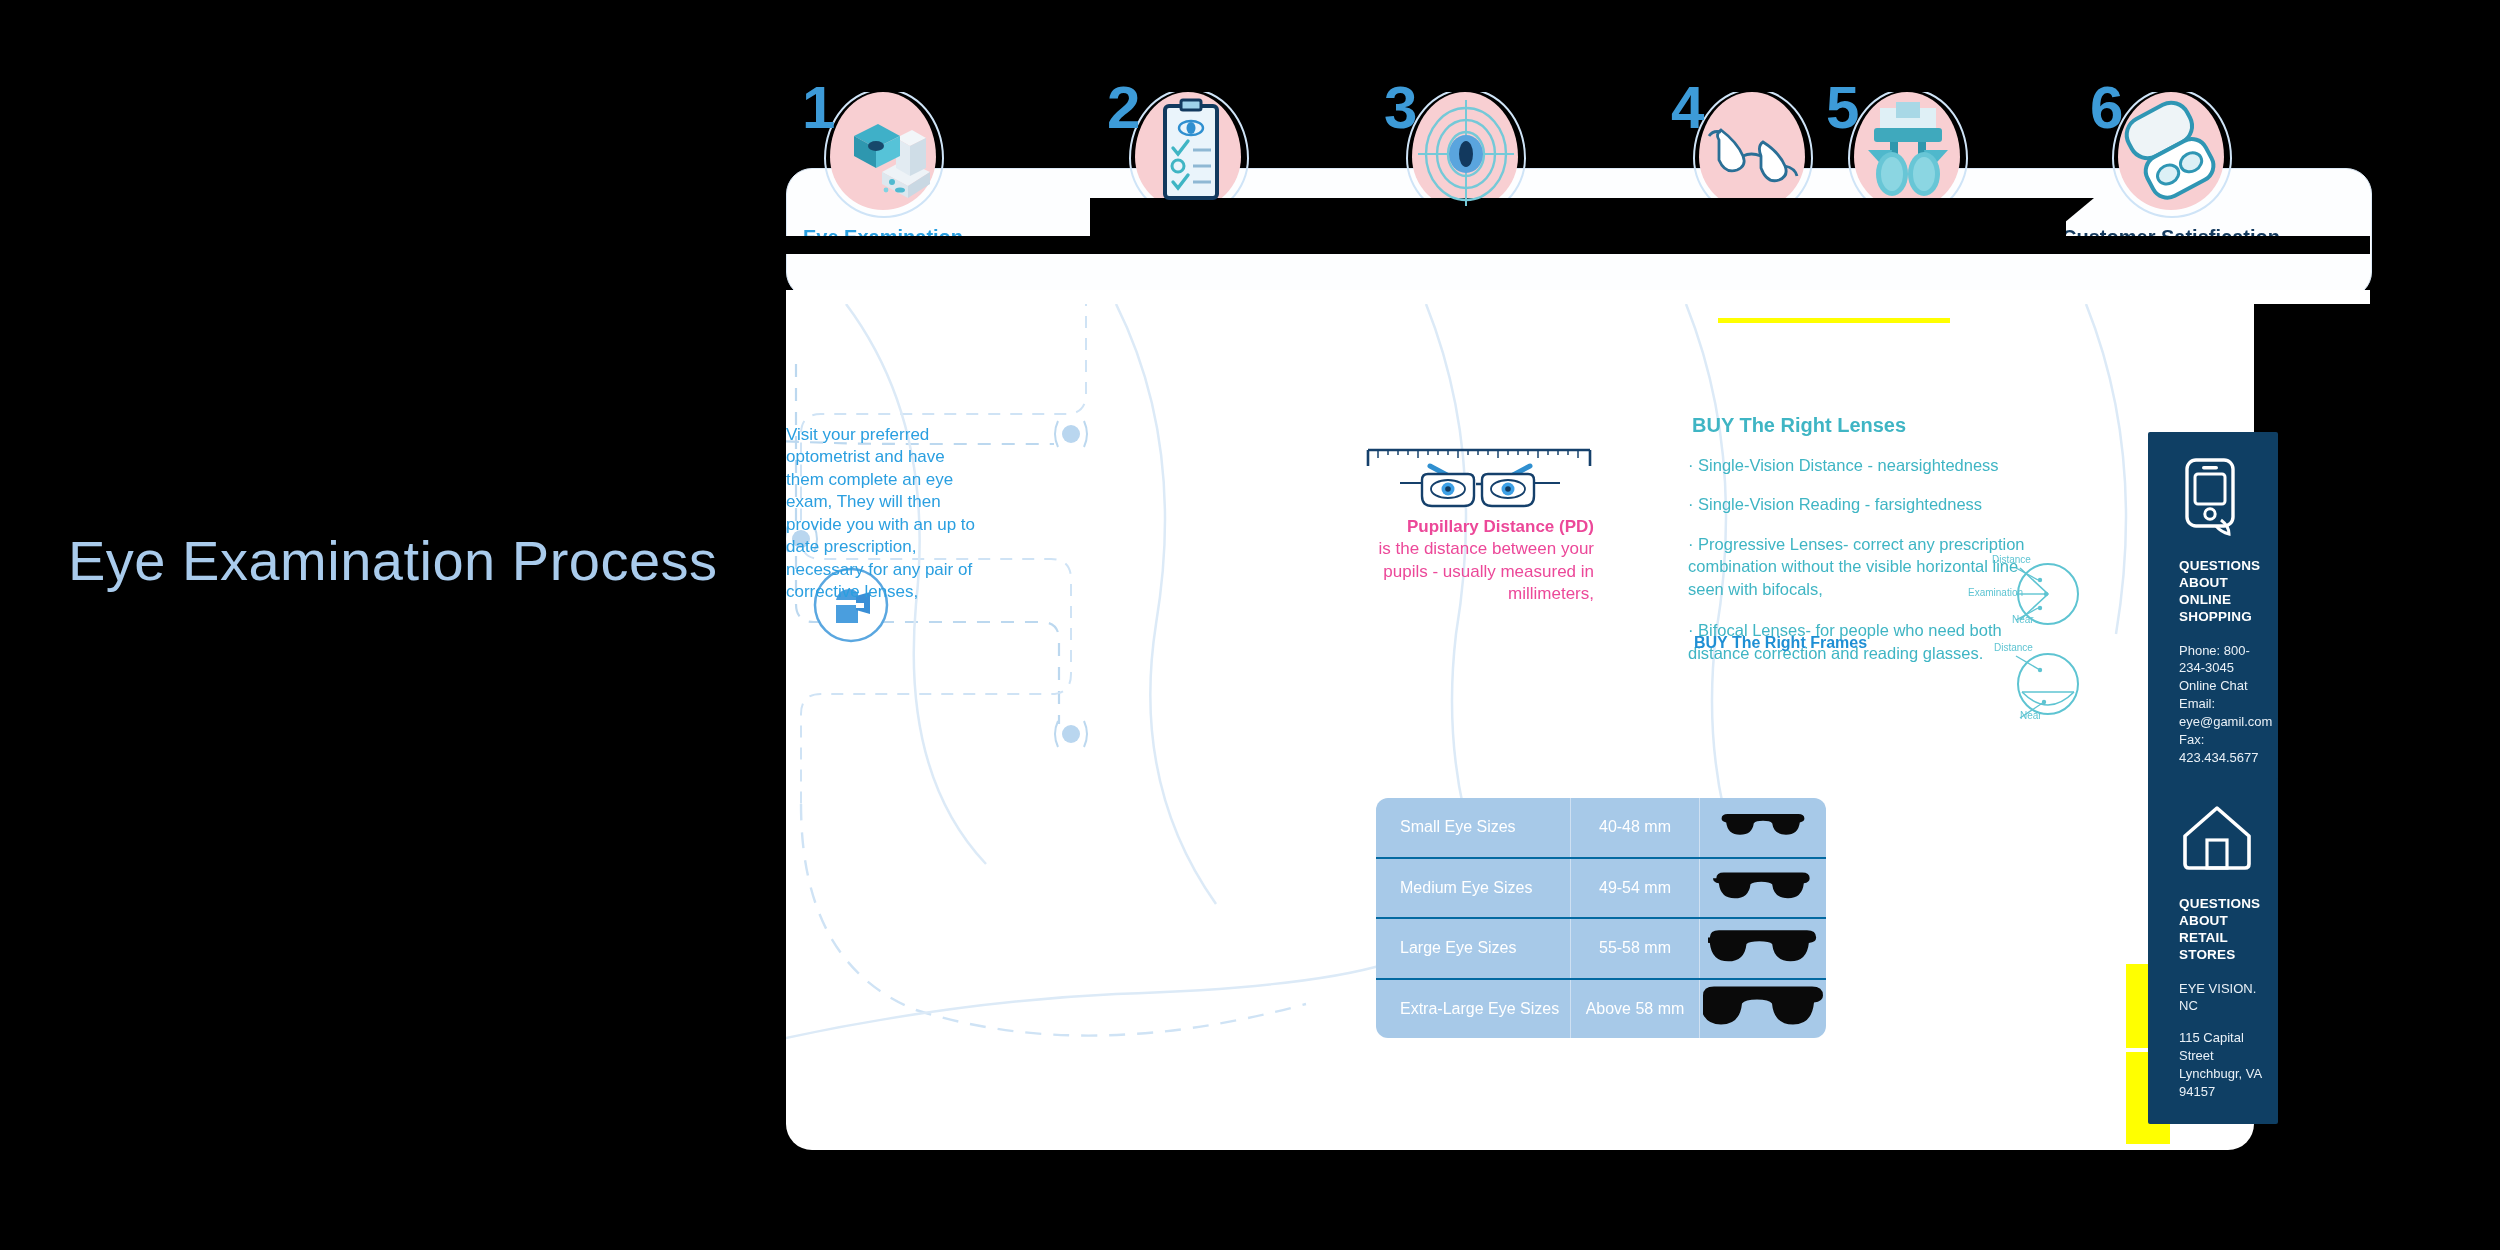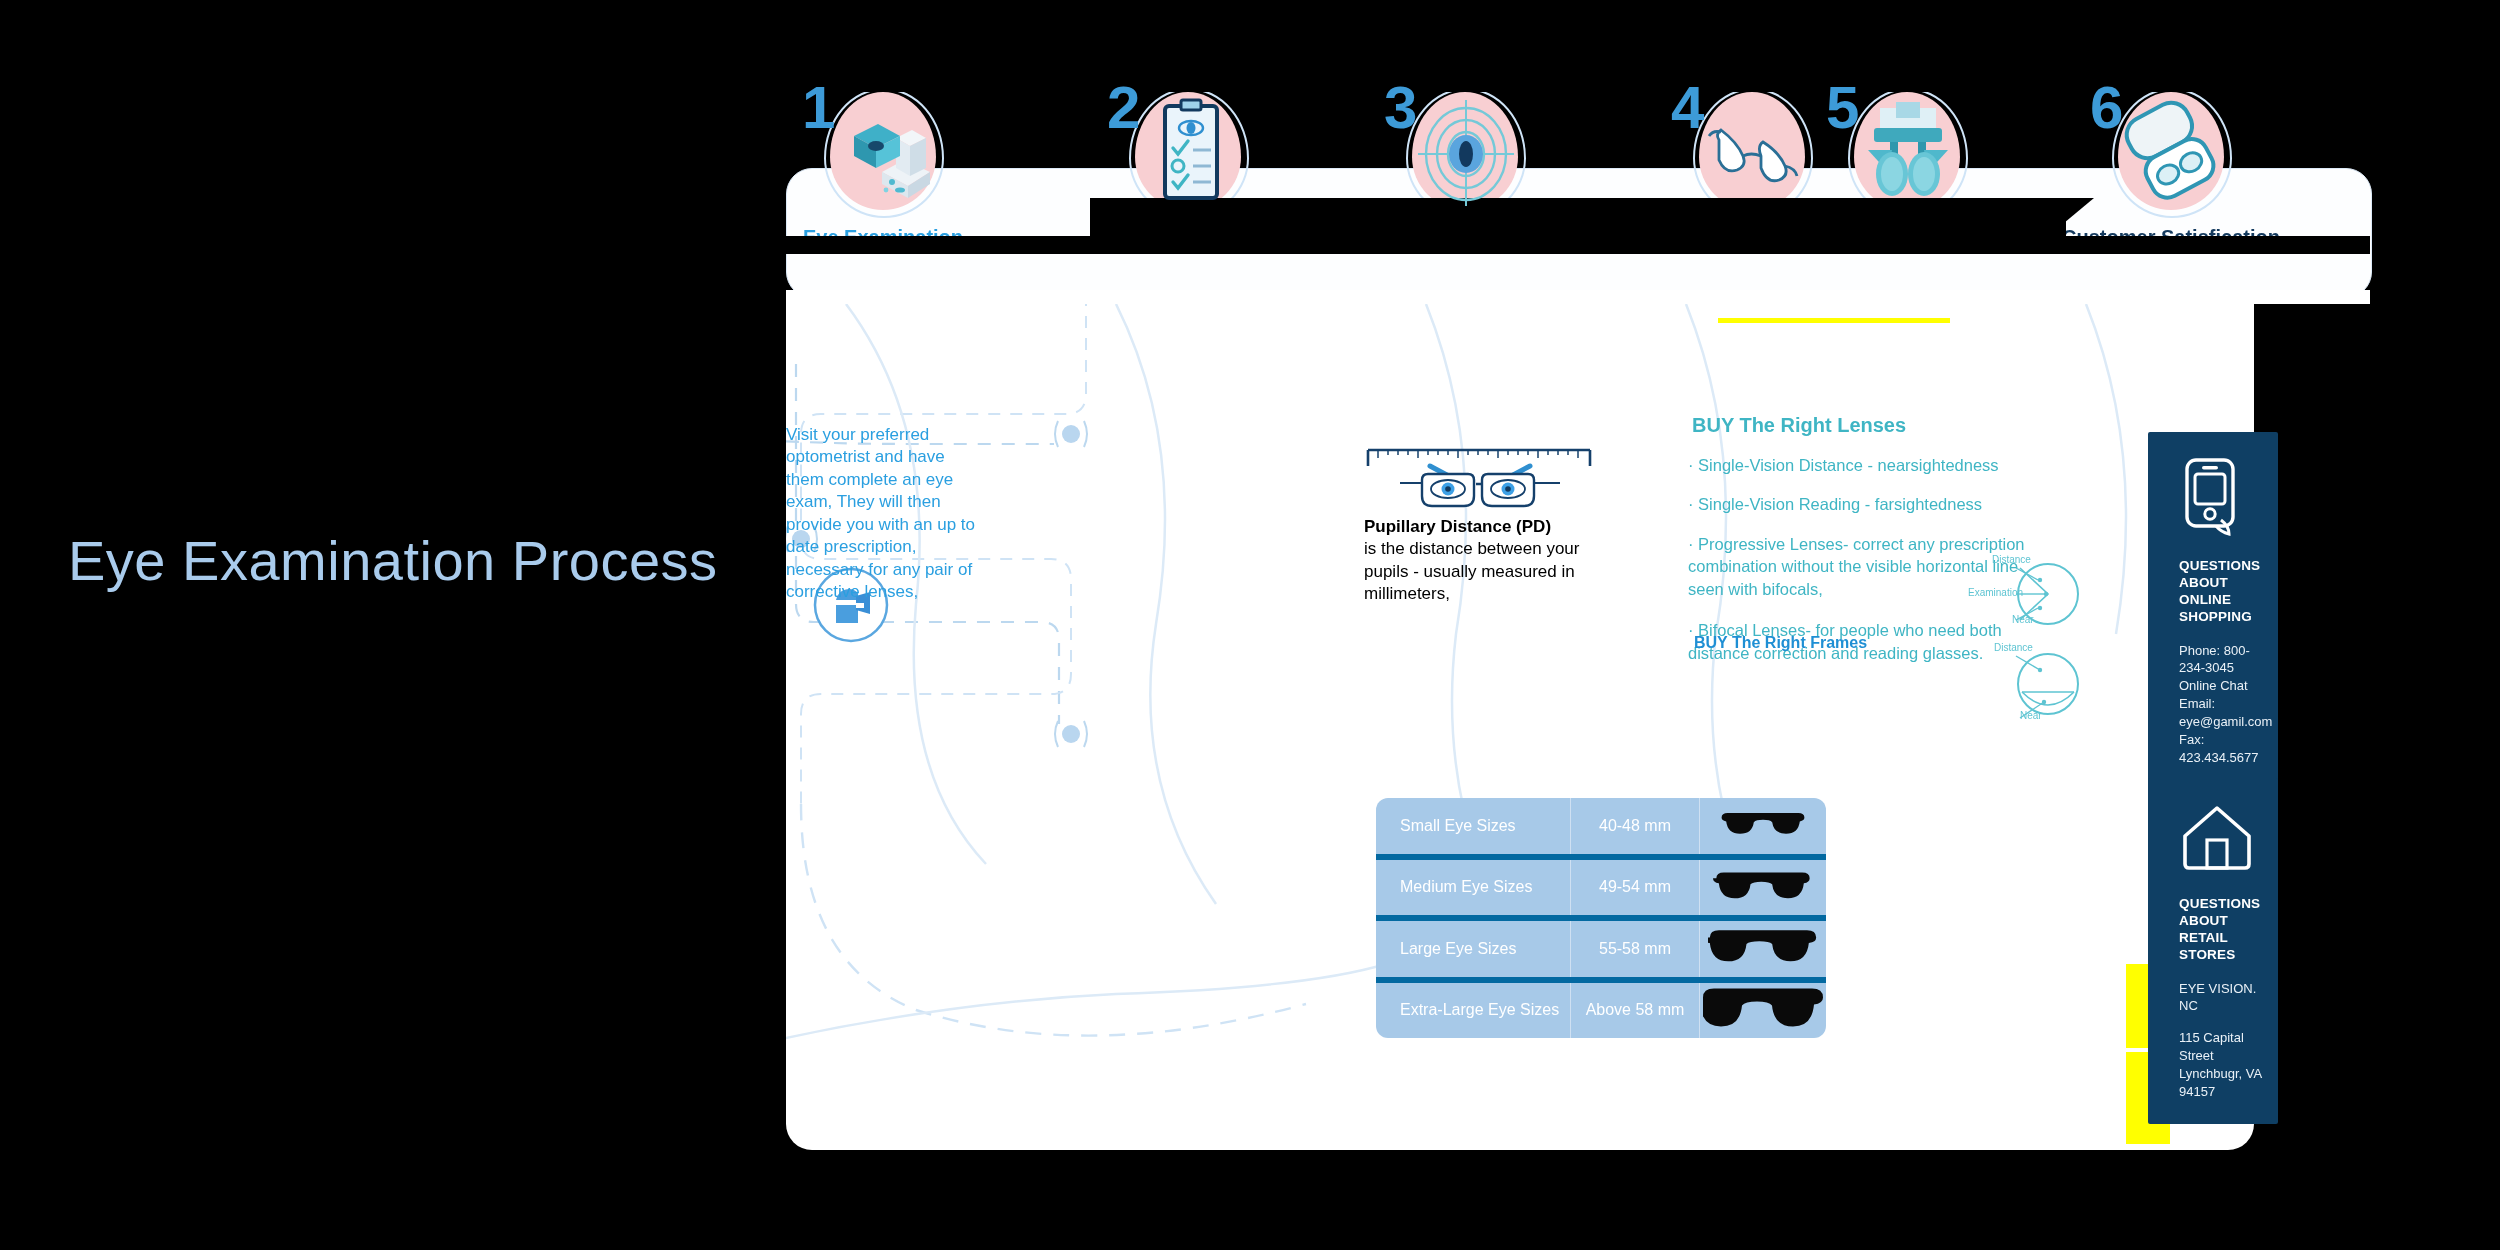--- a/index.html
+++ b/index.html
@@ -61,38 +61,38 @@
 
   
   .content{
     position:absolute;left:786px;top:304px;width:1468px;height:846px;
     background:#ffffff;border-radius:0 0 26px 26px;overflow:hidden;
   }
 
   
   .txt{position:absolute;color:#2a9fe0;font-size:17px;line-height:1.32;}
   .txt-exam{left:0px;top:120px;width:190px;color:#2a9fe0;}
-  .txt-pd{left:578px;top:212px;width:230px;color:#000000;font-weight:500;}
+  .txt-pd{left:578px;top:212px;width:230px;color:#ec4899;font-weight:500;text-align:right;}
   .pd-title{font-weight:700;}
   .lens-head{
     position:absolute;left:906px;top:110px;font-size:20px;font-weight:700;color:#3fb5c4;
     white-space:nowrap;
   }
   .frames-head{
     position:absolute;left:908px;top:330px;font-size:16px;font-weight:700;color:#1f8fd4;
     white-space:nowrap;
   }
   .lens-list{position:absolute;left:902px;top:150px;width:340px;color:#3fb5c4;font-size:16.5px;line-height:1.36;}
   .lens-list .li{margin-bottom:17px;}
   .lens-list .li.multi{margin-bottom:19px;}
 
   
   .lensdia{position:absolute;}
   .lensdia .lbl{position:absolute;font-size:10px;color:#5ec4d2;white-space:nowrap;padding-left:38px;}
-  .frow{display:flex;flex:1;border-bottom:6px solid #0369a1;}
+  .frow{display:flex;flex:1;border-bottom:2px solid #0369a1;}
   .frow:last-child{border-bottom:none;}
   .fc1{width:170px;display:flex;align-items:center;padding-left:24px;
        color:#ffffff;font-size:16px;border-right:1px solid #cfe0f2;}
   .fc2{width:128px;display:flex;align-items:center;justify-content:center;
        color:#ffffff;font-size:16px;border-right:1px solid #cfe0f2;}
   .fc3{flex:1;display:flex;align-items:center;justify-content:center;}
 
   
   .dcard{
     position:absolute;width:130px;background:#0f3f64;border-radius:2px;

